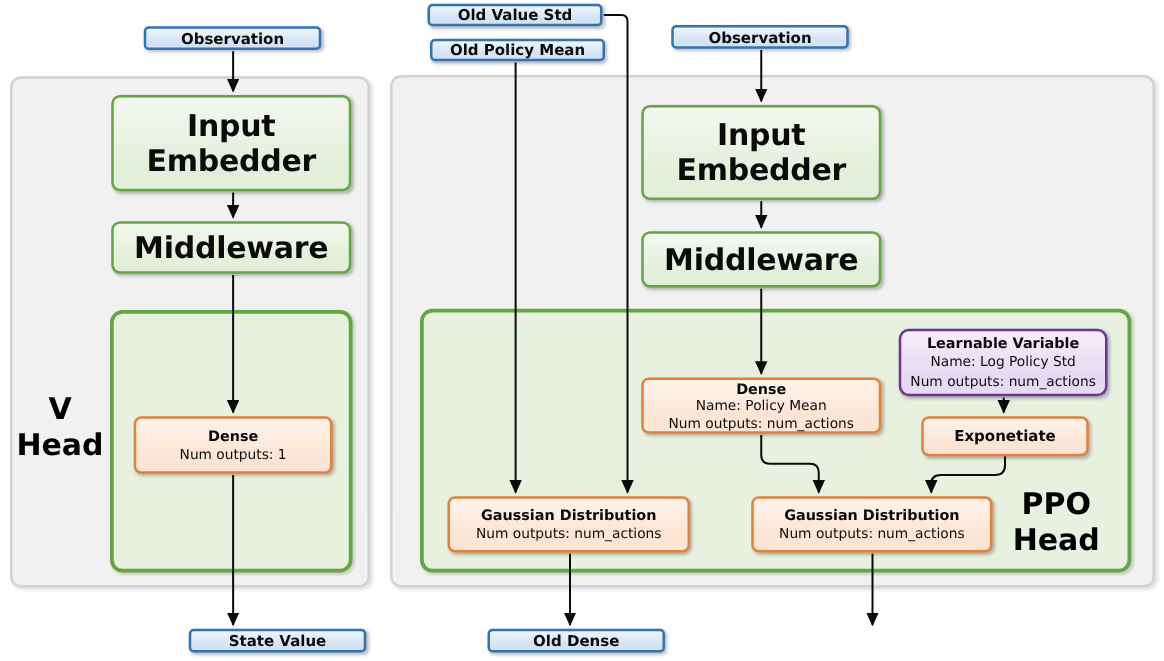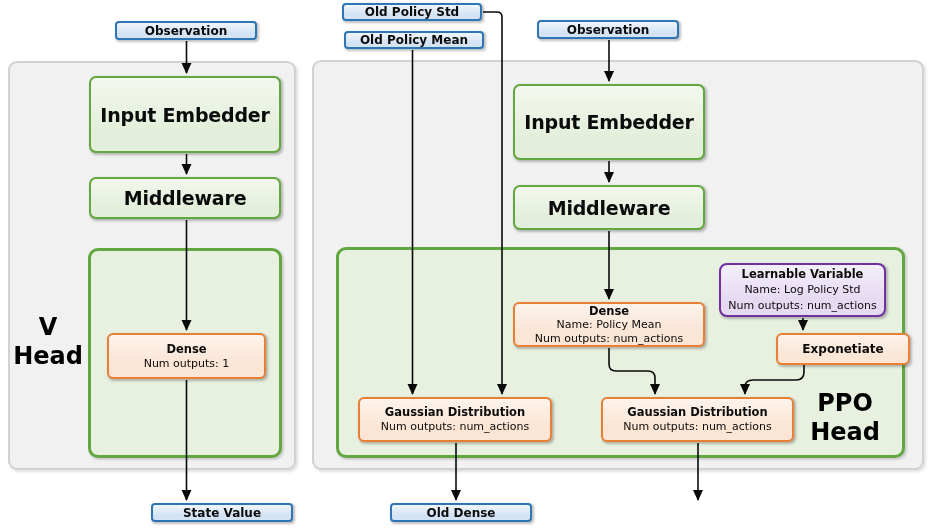--- a/index.html
+++ b/index.html
@@ -26,21 +26,21 @@
   .box.blue{
     background-color:var(--blue-fill,#d3e3f4);
     background-image:linear-gradient(rgba(255,255,255,.65),rgba(255,255,255,0) 70%);
     border:2.5px solid var(--blue-border,#2e75b6);
     font-weight:bold;font-size:12px;border-radius:4px;
   }
   .box.green{
     background-color:var(--green-fill,#e4efdb);
     background-image:linear-gradient(rgba(255,255,255,.55),rgba(255,255,255,0) 70%);
     border:2.5px solid var(--green-border,#62a73f);
-    font-weight:bold;font-size:19px;letter-spacing:-.2px;border-radius:7px;
+    font-weight:bold;font-size:24px;letter-spacing:-.2px;border-radius:7px;
   }
   .box.orange{
     background-color:var(--orange-fill,#fbe5d4);
     background-image:linear-gradient(rgba(255,255,255,.55),rgba(255,255,255,0) 70%);
     border:2.5px solid var(--orange-border,#e97f35);border-radius:6px;
   }
   .box.purple{
     background-color:var(--purple-fill,#e6daf3);
     background-image:linear-gradient(rgba(255,255,255,.55),rgba(255,255,255,0) 70%);
     border:2.5px solid var(--purple-border,#7030a0);border-radius:8px;
@@ -112,21 +112,21 @@
   <div class="box orange" style="left:107px;top:333px;width:155px;height:42px;">
     <span class="title">Dense</span>
     <span class="sub">Num outputs: 1</span>
   </div>
 
   <div class="box blue" style="left:115px;top:503px;width:138px;height:15px;margin-left:36px;">
     <span>State Value</span>
   </div>
 
   <div class="box blue" style="left:342px;top:3px;width:136px;height:14px;">
-    <span>Old Policy Std</span>
+    <span>Old Value Std</span>
   </div>
 
   <div class="box blue" style="left:344px;top:31px;width:136px;height:14px;">
     <span>Old Policy Mean</span>
   </div>
 
   <div class="box blue" style="left:537px;top:20px;width:138px;height:15px;">
     <span>Observation</span>
   </div>
 
@@ -143,21 +143,21 @@
     <span class="sub" style="line-height:14px;">Name: Policy Mean</span>
     <span class="sub" style="line-height:14px;">Num outputs: num_actions</span>
   </div>
 
   <div class="box purple" style="left:719px;top:263px;width:163px;height:50px;">
     <span class="title" style="line-height:15px;">Learnable Variable</span>
     <span class="sub" style="line-height:16px;">Name: Log Policy Std</span>
     <span class="sub" style="line-height:16px;">Num outputs: num_actions</span>
   </div>
 
-  <div class="box orange" style="left:737px;top:333px;width:130px;height:28px;margin-left:39px;">
+  <div class="box orange" style="left:737px;top:333px;width:130px;height:28px;">
     <span class="solo">Exponetiate</span>
   </div>
 
   <div class="box orange" style="left:358px;top:397px;width:190px;height:41px;">
     <span class="title">Gaussian Distribution</span>
     <span class="sub">Num outputs: num_actions</span>
   </div>
 
   <div class="box orange" style="left:601px;top:397px;width:189px;height:41px;">
     <span class="title">Gaussian Distribution</span>

